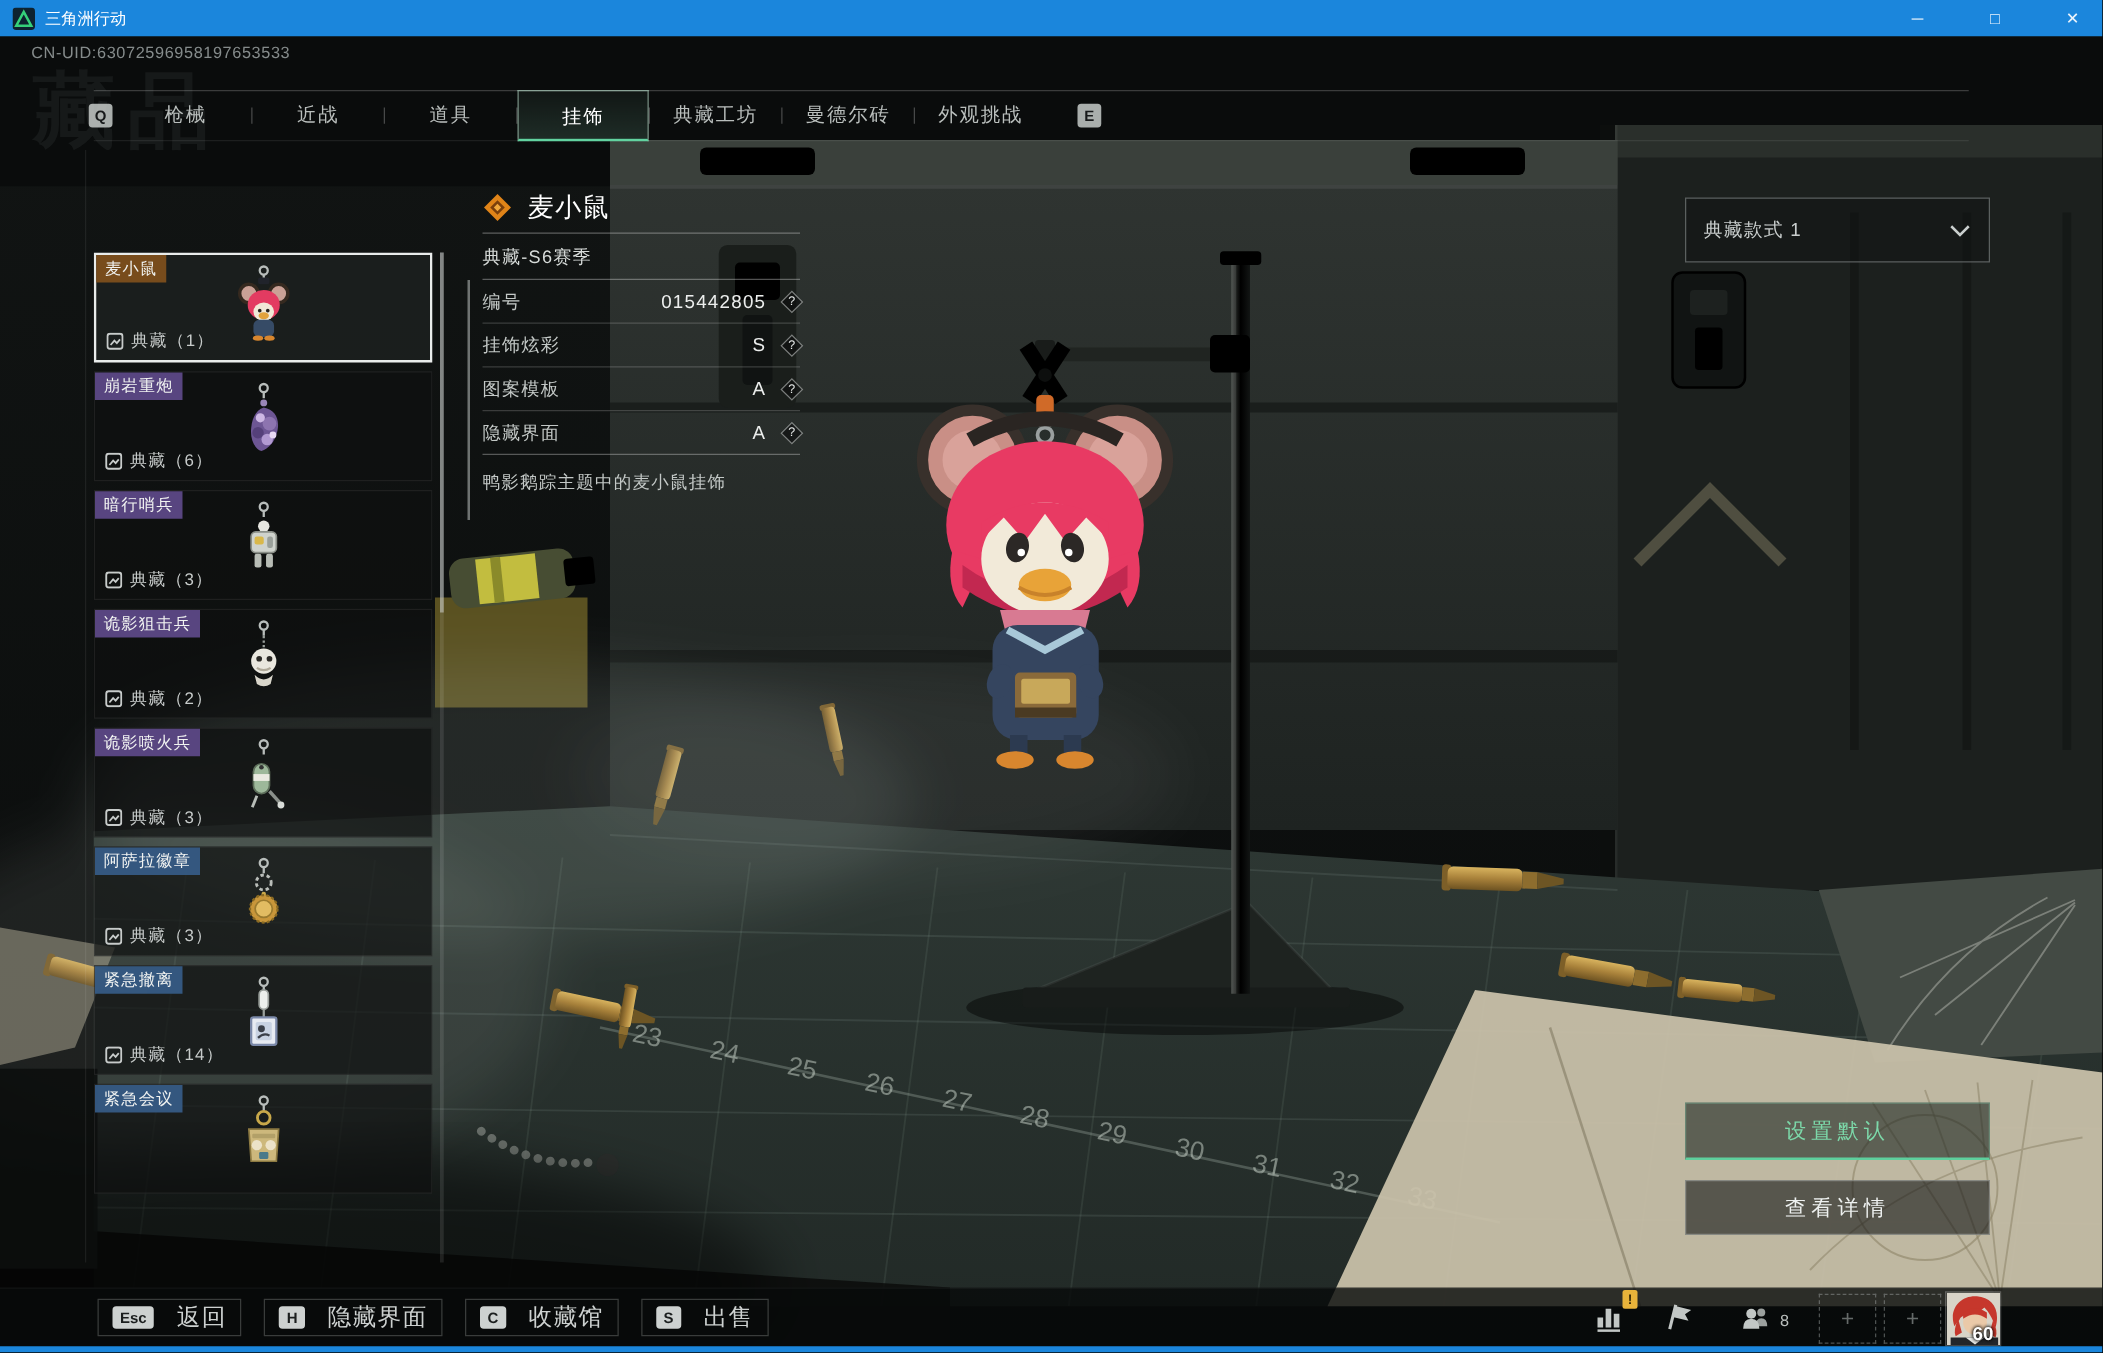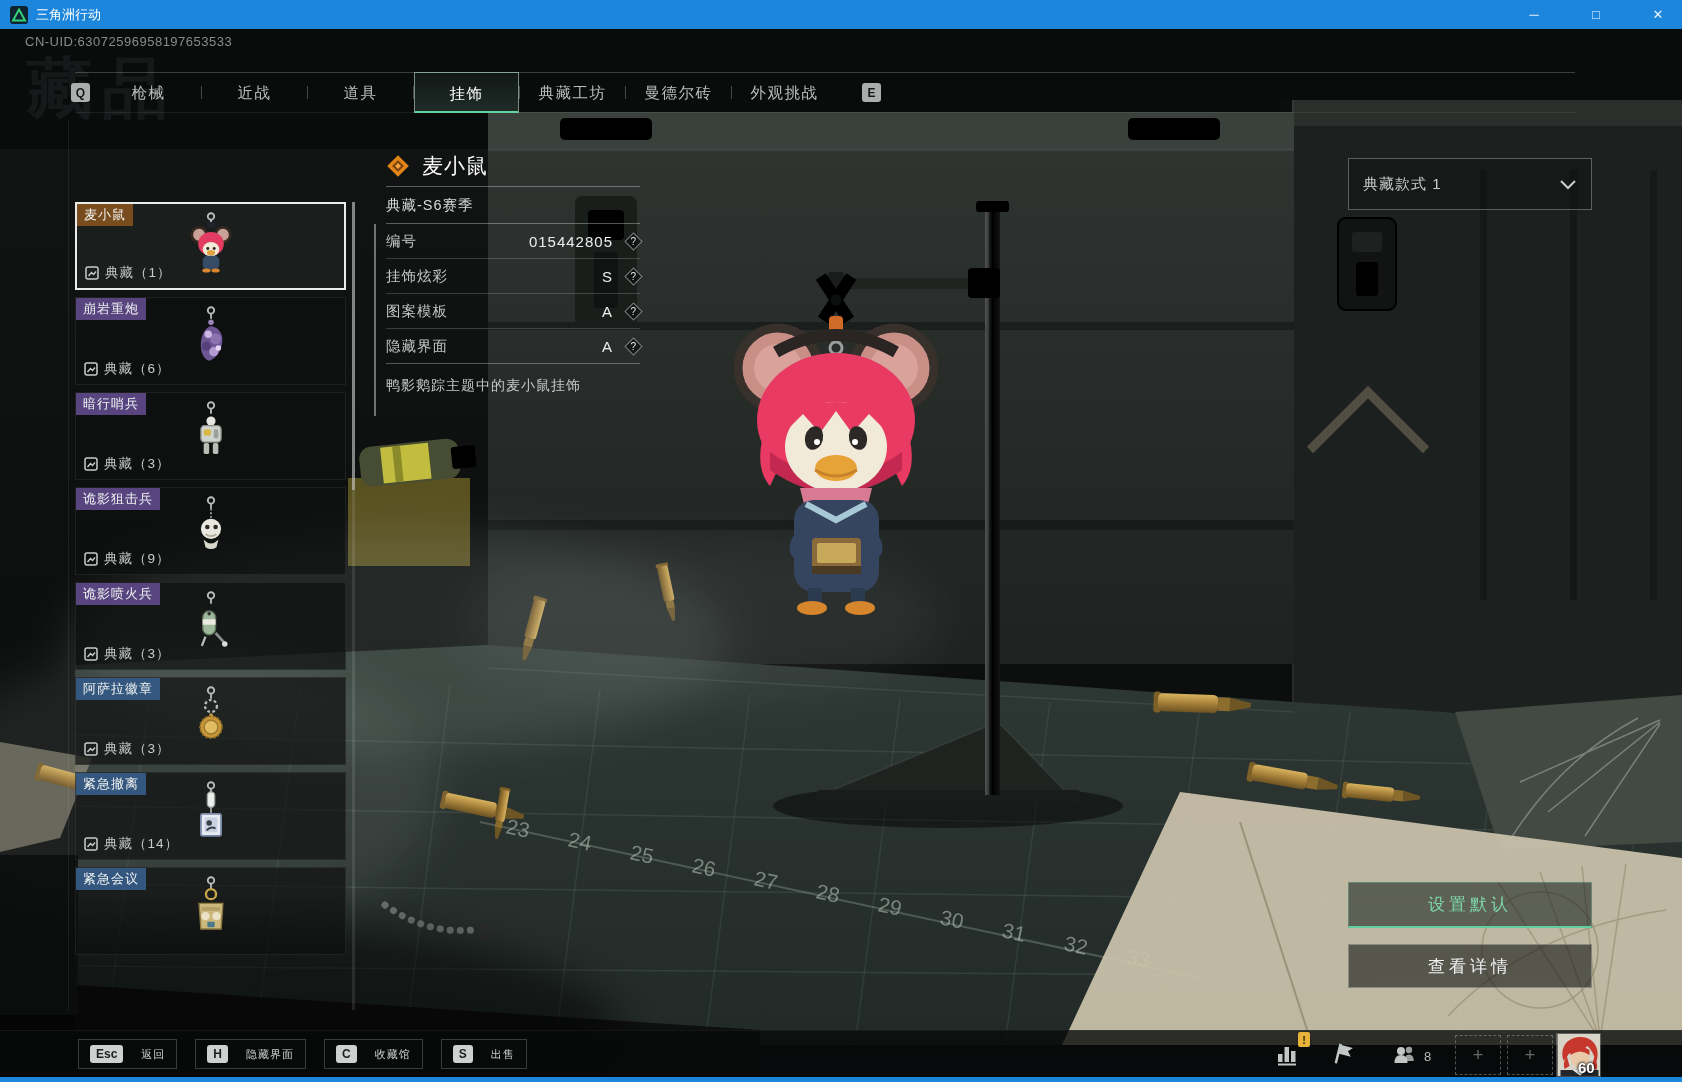--- a/index.html
+++ b/index.html
@@ -84,21 +84,21 @@
   .view-details{top:944px;height:44px;background:rgba(18,20,20,.60);border:1px solid rgba(195,200,198,.45);color:#eef1f0}
 
   
   .bottombar{position:absolute;left:0;top:1030px;width:1682px;height:47px;background:rgba(8,10,10,.80);
     border-top:1px solid rgba(255,255,255,.05);z-index:20}
   .shortcuts{position:absolute;left:78px;top:8px;display:flex;gap:18px}
   .shortcut{height:30px;border:1px solid rgba(150,155,153,.35);background:rgba(10,12,12,.5);
     display:flex;align-items:center;gap:18px;padding:0 11px;cursor:pointer}
   .keycap{background:#cdd1d0;color:#1b1e1e;border-radius:3px;font-size:12px;font-weight:bold;
     padding:2px 6px;line-height:1.2}
-  .sc-label{color:#cdd1d0;font-size:11px;letter-spacing:1px}
+  .sc-label{color:#cdd1d0;font-size:19px;letter-spacing:1px}
   .hud-sep{position:absolute;top:8px;width:1px;height:30px;background:rgba(255,255,255,.10)}
   .hud-icon{position:absolute;top:12px;cursor:pointer}
   .alert-badge{position:absolute;left:1298px;top:1032px;width:12px;height:15px;background:#e8b33a;
     border-radius:2px;color:#3a2c08;font-size:11px;font-weight:bold;display:flex;align-items:center;
     justify-content:center;z-index:22}
   .people-count{position:absolute;left:1424px;top:1049px;color:#b9bebc;font-size:13px;z-index:21}
   .slot{position:absolute;top:1035px;width:46px;height:40px;border:1px dashed rgba(165,170,168,.45);
     display:flex;align-items:center;justify-content:center;color:rgba(165,170,168,.6);font-size:18px;cursor:pointer;z-index:21}
   .avatar{position:absolute;left:1556px;top:1033px;width:45px;height:44px;border:1px solid rgba(255,255,255,.25);
     overflow:hidden;cursor:pointer;z-index:21}
@@ -421,21 +421,21 @@
             <path d="M24,44 q6,4 12,0" stroke="#b0aa9a" fill="none" stroke-width="2"></path>
             <path d="M22,50 q8,8 16,0 l-2,8 q-6,4 -12,0 Z" fill="#d9d6cb"></path>
           </svg></div>
         <div class="count">
           <span class="cicon" style="display: inline-flex;">
             <svg width="14" height="14" viewBox="0 0 14 14">
               <rect x="1" y="1" width="12" height="12" rx="2" fill="none" stroke="#c7cbca" stroke-width="1.5"></rect>
               <path d="M3.5,10 l3,-3.5 2,2 2.5,-3" fill="none" stroke="#c7cbca" stroke-width="1.4"></path>
             </svg>
           </span>
-          <span>典藏（9）</span>
+          <span>典藏（2）</span>
         </div>
       </div>
       <div class="card">
         <div class="badge tier-purple">诡影喷火兵</div>
         <div class="thumb"><svg width="56" height="66" viewBox="0 0 60 72">
             <circle cx="30" cy="7" r="3.5" fill="none" stroke="#b8bdbb" stroke-width="2"></circle>
             <line x1="30" y1="10.5" x2="30" y2="16" stroke="#b8bdbb" stroke-width="2"></line>
             <rect x="21" y="24" width="14" height="26" rx="7" fill="#9db89a" stroke="#5d6e5a" stroke-width="1.5"></rect>
             <rect x="21" y="33" width="14" height="6" fill="#e9e9e0"></rect>
             <circle cx="28" cy="27" r="2" fill="#333"></circle>

